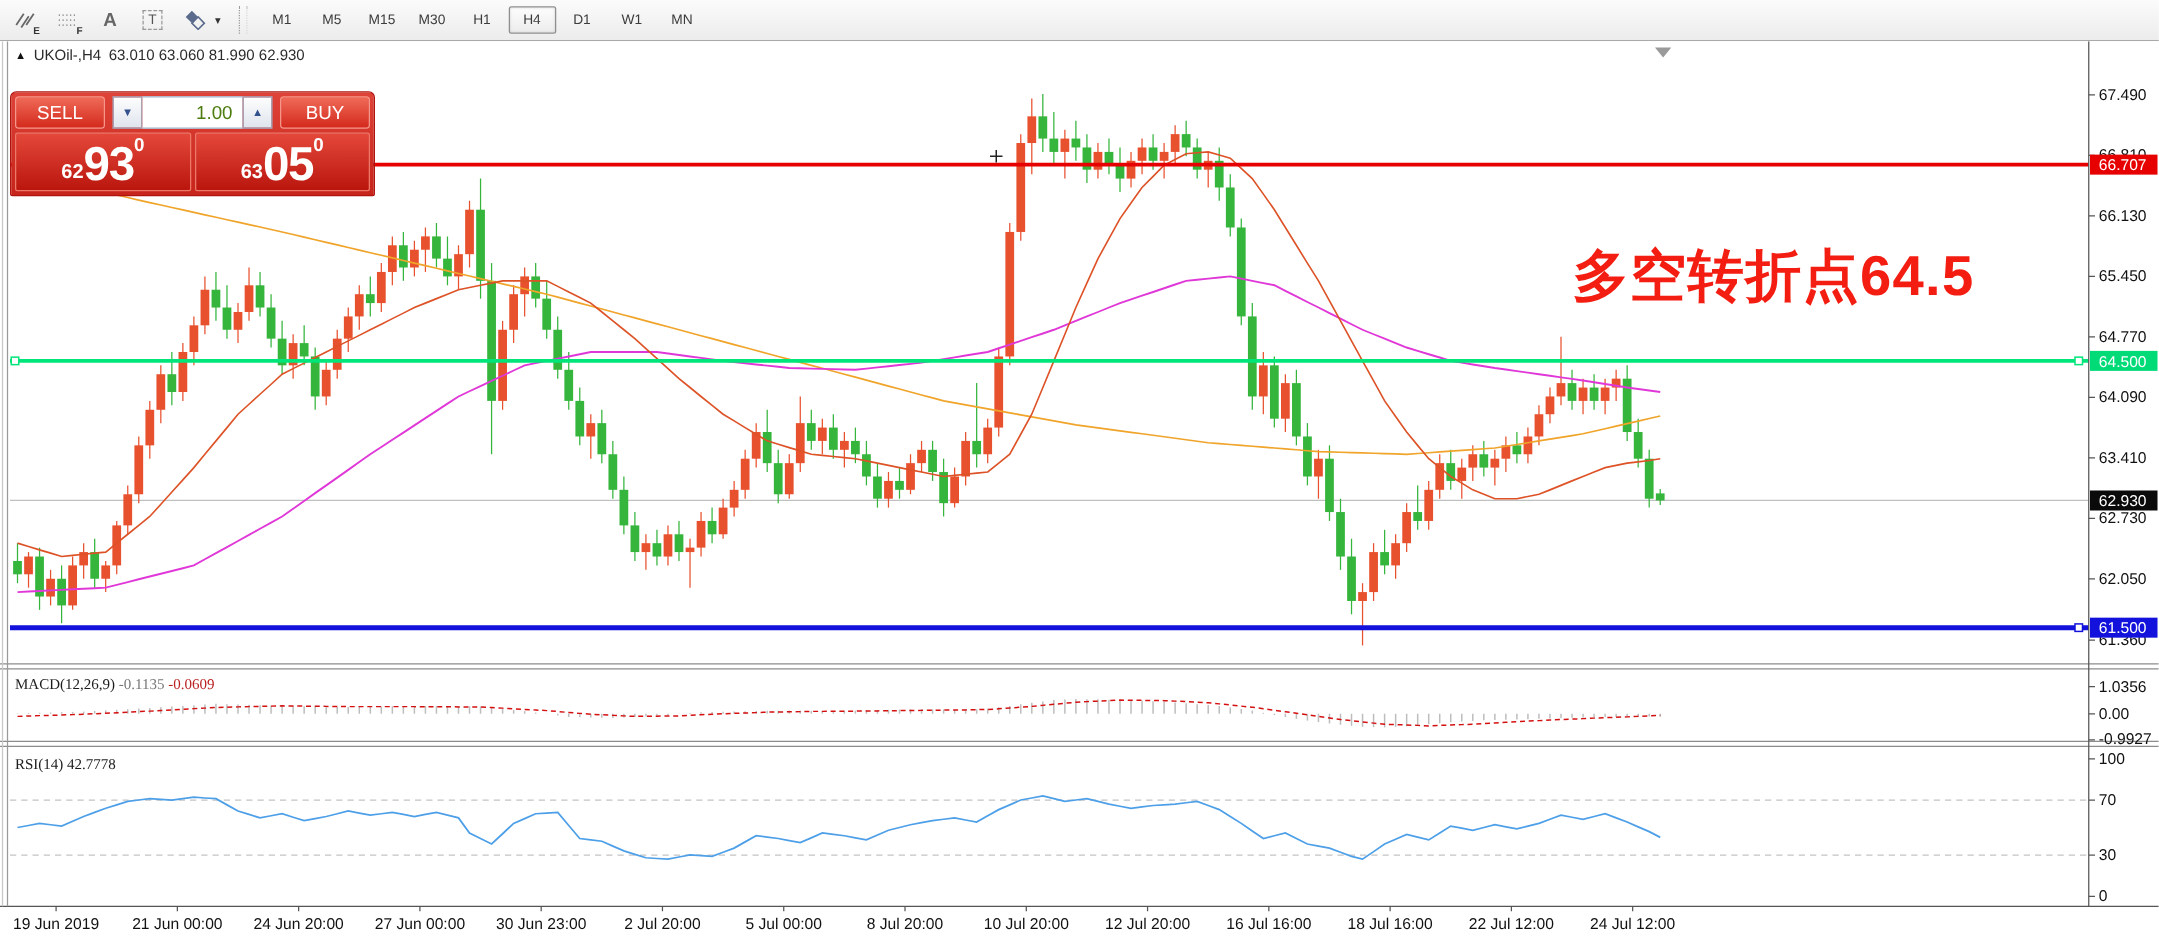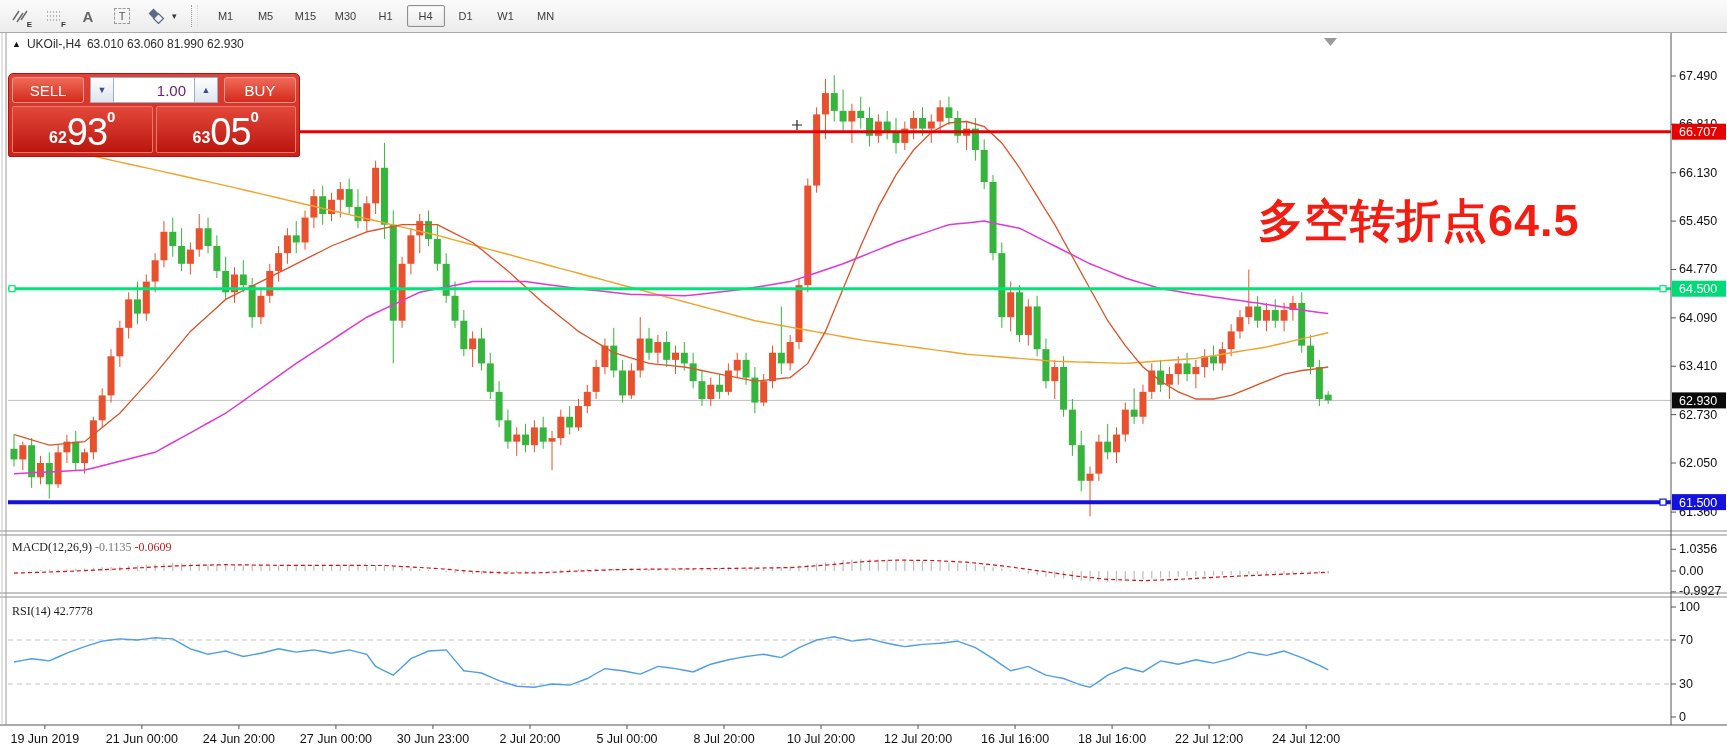--- a/index.html
+++ b/index.html
@@ -22,26 +22,26 @@
   .symbol-header .tri{font-size:9px;color:#111;}
   .pane-label{position:absolute;left:12px;font-size:12px;color:#1c1c1c;z-index:4;font-family:Liberation Serif, serif;}
   .pane-label .v1{color:#777;}
   .pane-label .v2{color:#b22;}
   .annotation{position:absolute;left:1258px;top:158px;font-size:45px;font-weight:600;color:#f41d12;z-index:4;white-space:nowrap;letter-spacing:1px;cursor:move;}
   
   .trade-panel{position:absolute;left:8px;top:20px;width:292px;z-index:6;background:linear-gradient(#df4337,#c7241b);border:1px solid #b01410;border-radius:5px 5px 2px 2px;box-sizing:border-box;padding:3px;margin-top:20px;}
   .tp-row1{display:flex;align-items:stretch;height:26px;gap:0;}
   .tp-btn{flex:0 0 70px;display:flex;align-items:center;justify-content:center;color:#fff;font-size:15px;background:linear-gradient(#ef6a58,#d42a1c);border:1px solid #f5968a;border-radius:3px;cursor:pointer;}
   .tp-spin{flex:0 0 22px;display:flex;align-items:center;justify-content:center;background:linear-gradient(#fdfdfd,#dfe5ee);border:1px solid #9db0c9;color:#33518d;font-size:9px;cursor:pointer;}
-  .tp-vol{flex:1 1 auto;background:#fff;border-top:1px solid #9db0c9;border-bottom:1px solid #9db0c9;color:#701a75;font-size:15px;text-align:right;padding:0 8px;display:flex;align-items:center;justify-content:flex-end;}
+  .tp-vol{flex:1 1 auto;background:#fff;border-top:1px solid #9db0c9;border-bottom:1px solid #9db0c9;color:#4d7c0f;font-size:15px;text-align:right;padding:0 8px;display:flex;align-items:center;justify-content:flex-end;}
   .tp-spacer{flex:0 0 6px;}
   .tp-row2{display:flex;margin-top:3px;height:47px;gap:3px;}
   .tp-price{flex:1 1 50%;background:linear-gradient(#e4483a,#ba160e);border:1px solid #ec786a;border-radius:2px;display:flex;align-items:flex-end;justify-content:center;color:#fff;cursor:pointer;padding-bottom:2px;}
   .tp-price .small{font-size:16px;font-weight:bold;line-height:1;margin-bottom:4px;}
-  .tp-price .big{font-size:38px;font-weight:normal;line-height:0.92;letter-spacing:-1px;}
+  .tp-price .big{font-size:38px;font-weight:bold;line-height:0.92;letter-spacing:-1px;}
   .tp-price .sup{font-size:15px;font-weight:bold;line-height:1;align-self:flex-start;margin-top:2px;}
 </style>
 </head>
 <body>
 
 <div class="app">
 
   <div class="toolbar">
     <span id="tb-icons" style="display:flex;align-items:center;">
         <span class="tb-icon">

